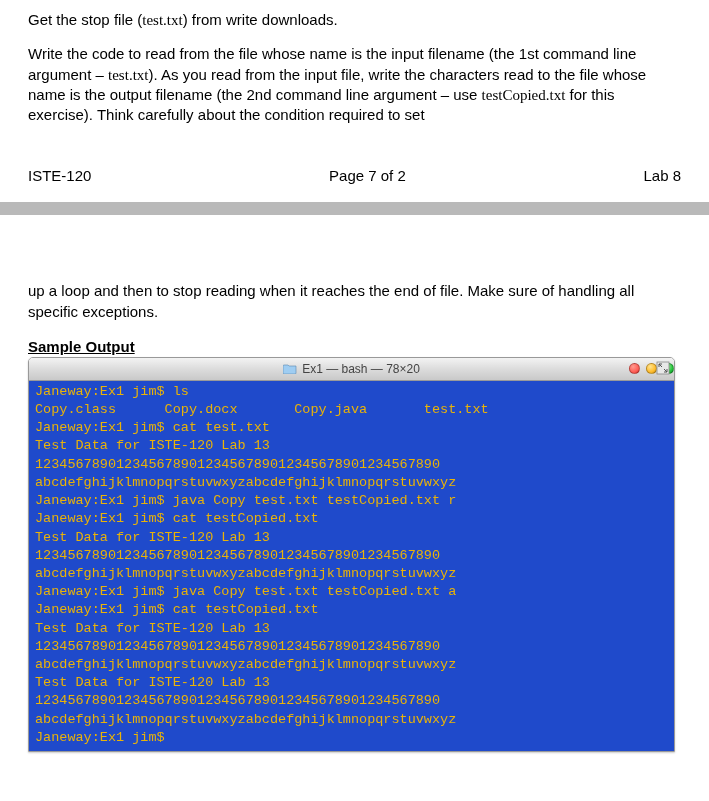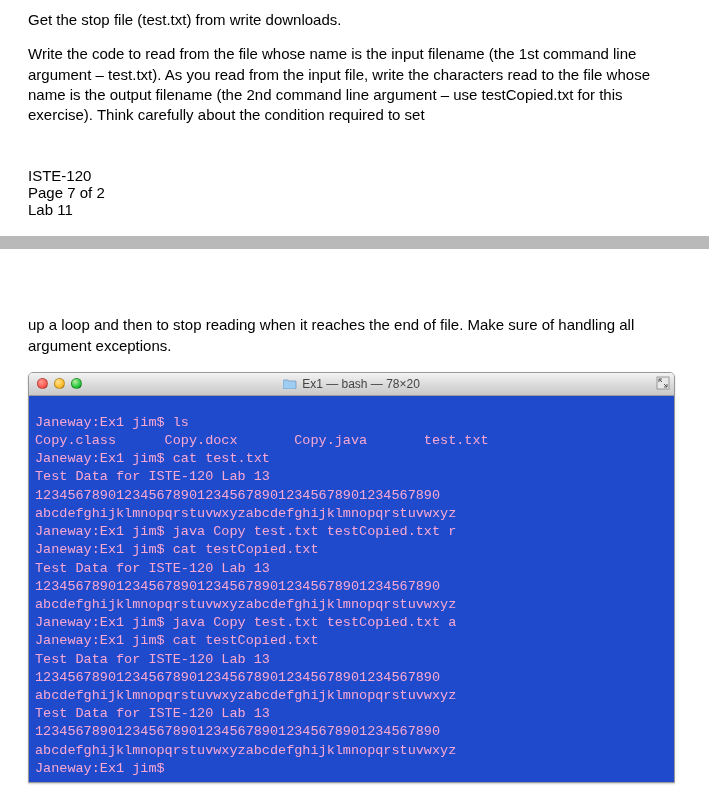--- a/index.html
+++ b/index.html
@@ -12,30 +12,29 @@
     width: 709px;
   }
   .page-section {
     padding: 10px 28px 12px 28px;
   }
   .instructions p {
     margin: 0 0 14px 0;
     line-height: 1.35;
   }
   code.inline {
-    font-family: Liberation Sans, sans-serif;
+    font-family: Liberation Serif, serif;
     font-size: 15px;
   }
   .footer-line {
     display: flex;
     justify-content: space-between;
     margin-top: 42px;
     margin-bottom: 6px;
     font-size: 15px;
-    flex-direction: column;
   }
   .divider {
     height: 13px;
     background: #b9b9b9;
     width: 100%;
   }
   .big-gap {
     height: 66px;
   }
   .sample-heading {
@@ -52,20 +51,21 @@
     box-shadow: 0 1px 2px rgba(0,0,0,.2);
     width: 645px;
   }
   .term-titlebar {
     position: relative;
     height: 22px;
     background: linear-gradient(to bottom, #f3f3f3 0%, #dcdcdc 50%, #c9c9c9 100%);
     border-bottom: 1px solid #9a9a9a;
     display: flex;
     align-items: center;
+    justify-content: flex-end;
   }
   .traffic-lights {
     display: flex;
     gap: 6px;
     margin-left: 8px;
   }
   .tl {
     width: 11px;
     height: 11px;
     border-radius: 50%;
@@ -90,52 +90,53 @@
   .folder-icon svg { display:block; }
   .expand-icon {
     position: absolute;
     right: 4px;
     top: 3px;
     width: 14px;
     height: 14px;
   }
   .term-body {
     background: #1f4acb;
-    color: #f9a8d4;
+    color: #eab308;
     font-family: "Menlo", "Monaco", "Courier New", monospace;
     font-size: 13.5px;
     line-height: 1.35;
-    padding: 18px 6px 4px 6px;
+    padding: 2px 6px 4px 6px;
     white-space: pre;
   }
 </style>
 </head>
 <body>
 
 <div class="page-section">
   <div class="instructions">
     <p>
       <span>Get the stop file (</span><code class="inline">test.txt</code><span>) from write downloads.</span>
     </p>
     <p>
       <span>Write the code to read from the file whose name is the input filename (the 1st command line argument – </span><code class="inline">test.txt</code><span>).  As you read from the input file, write the characters read to the file whose name is the output filename (the 2nd command line argument – use </span><code class="inline">testCopied.txt</code><span> for this exercise).  Think carefully about the condition required to set</span>
     </p>
   </div>
   <div class="footer-line">
     <span>ISTE-120</span>
     <span>Page 7 of 2</span>
-    <span>Lab 11</span>
+    <span>Lab 8</span>
   </div>
 </div>
 
 <div class="divider"></div>
 <div class="big-gap"></div>
 
 <div class="page-section" style="padding-top:0;">
-  <p style="margin:0 0 16px 0; line-height:1.35;">up a loop and then to stop reading when it reaches the end of file.  Make sure of handling all argument exceptions.</p>
+  <p style="margin:0 0 16px 0; line-height:1.35;">up a loop and then to stop reading when it reaches the end of file.  Make sure of handling all specific exceptions.</p>
+  <div class="sample-heading">Sample Output</div>
 
   <div class="terminal">
     <div class="term-titlebar">
       <div class="traffic-lights">
         <span class="tl red"></span>
         <span class="tl yellow"></span>
         <span class="tl green"></span>
       </div>
       <div class="term-title">
         <span class="folder-icon">

